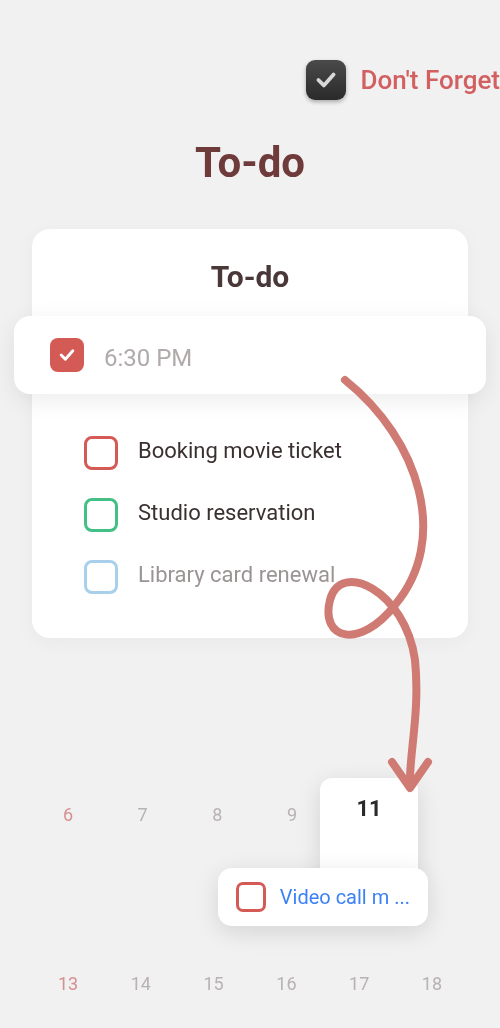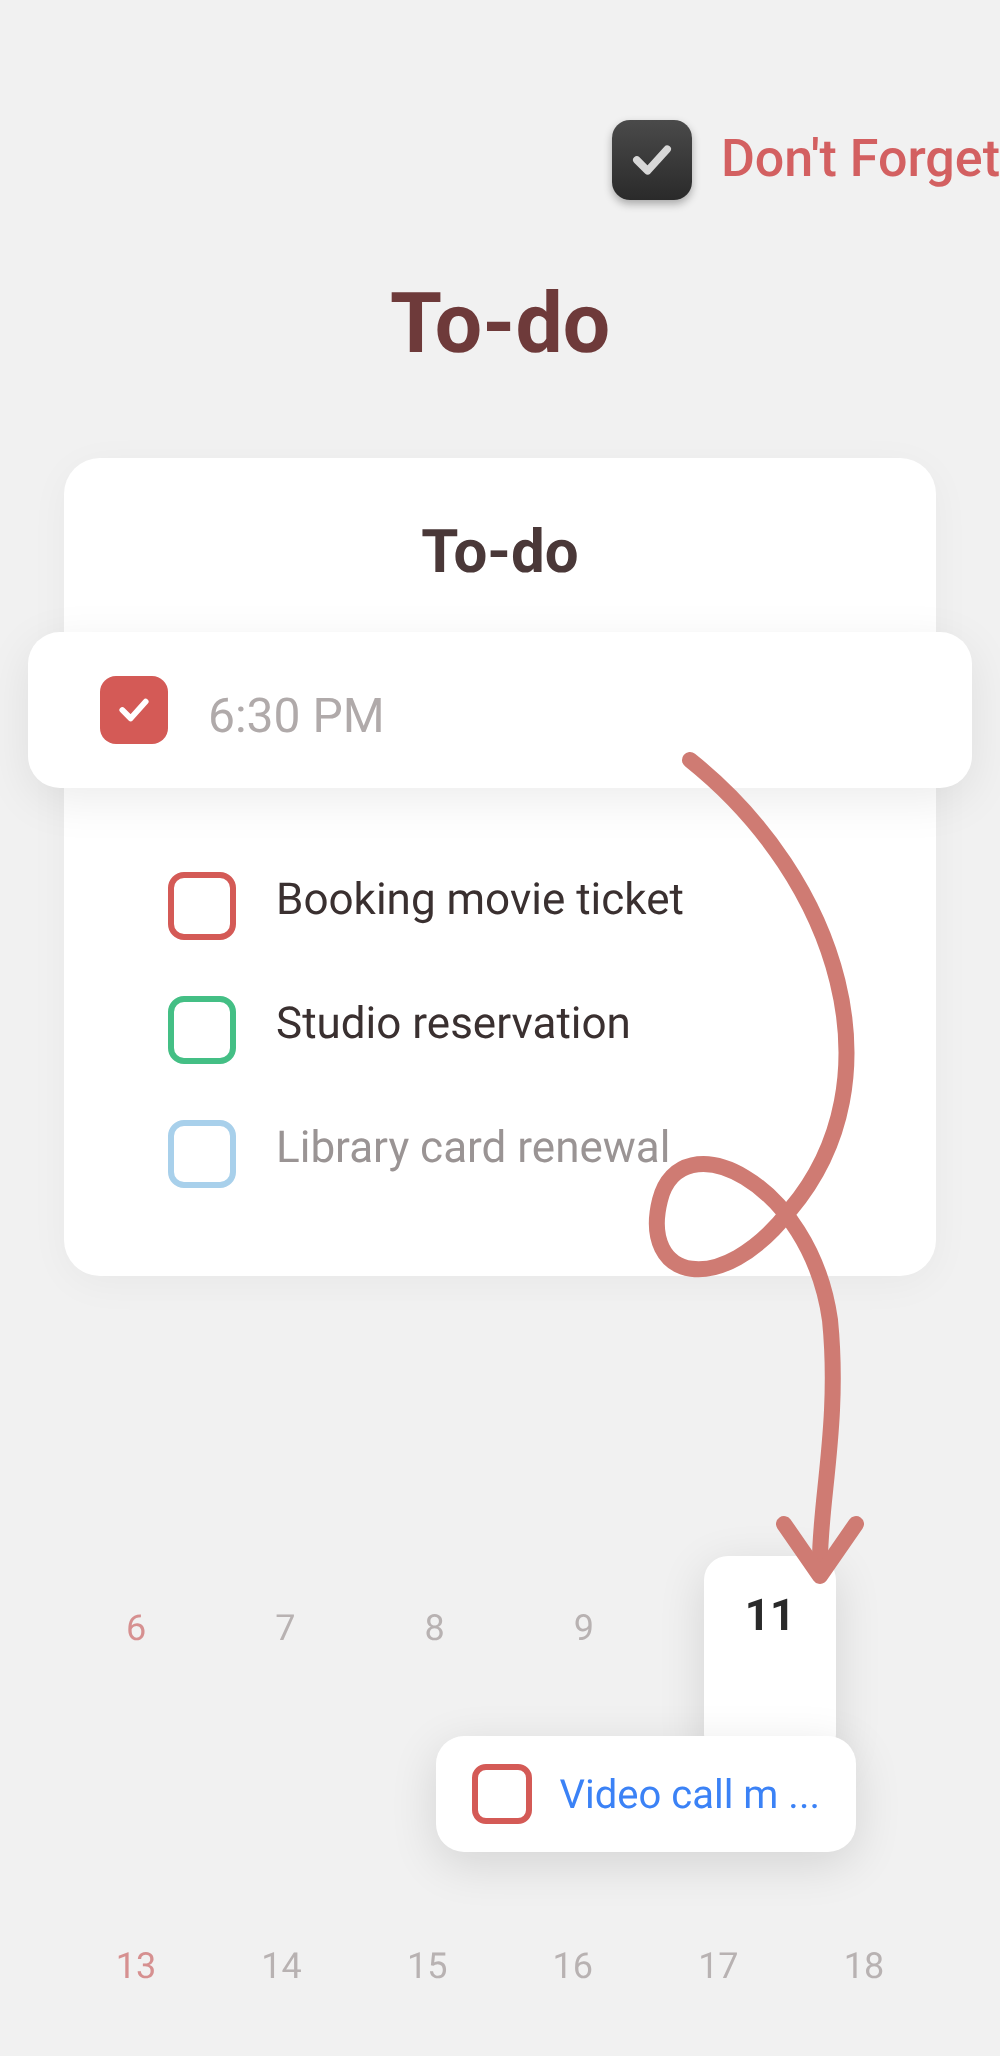--- a/index.html
+++ b/index.html
@@ -121,21 +121,21 @@
       text-align: center;
       font-size: 18px;
       color: #b8b2b2;
       padding: 6px 0;
     }
     .cal-day.weekend { color: #d69090; }
     .day-popup {
       position: absolute;
       right: 42px;
       top: -12px;
-      width: 66px;
+      width: 98px;
       background: #fff;
       border-radius: 12px;
       box-shadow: 0 6px 24px rgba(0,0,0,0.12);
       padding: 18px 0 58px;
       text-align: center;
       z-index: 3;
     }
     .day-popup-num {
       font-size: 22px;
       font-weight: 700;

